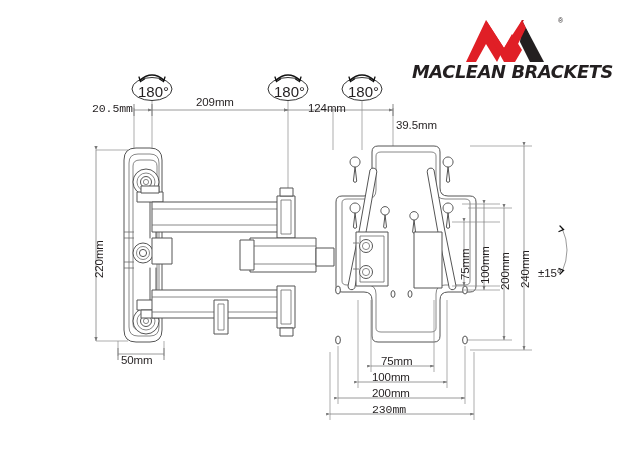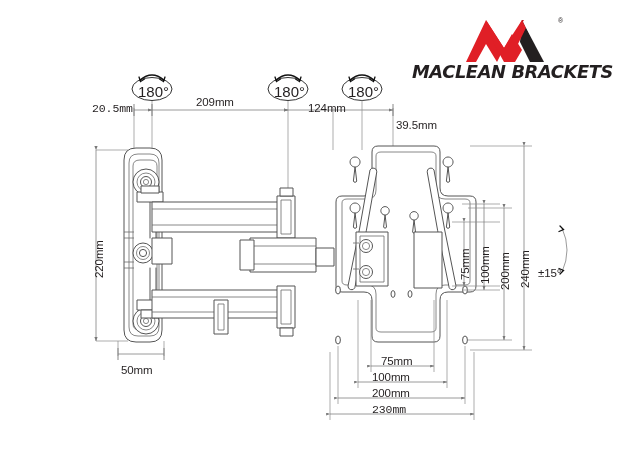--- a/index.html
+++ b/index.html
@@ -299,21 +299,21 @@
 <div class="dim" style="left:196px;top:97px;">209mm</div>
 <div class="dim" style="left:308px;top:103px;text-align:right;">124mm</div>
 <div class="dim" style="left:396px;top:104px;margin-top:16px;">39.5mm</div>
 
 <div class="rot" style="left:138px;top:84px;">180°</div>
 <div class="rot" style="left:274px;top:84px;">180°</div>
 <div class="rot" style="left:348px;top:84px;">180°</div>
 
 <div class="dim v" style="left:94px;top:278px;transform:rotate(-90deg);">220mm</div>
 
-<div class="dim" style="left:121px;top:365px;text-align:right;">50mm</div>
+<div class="dim" style="left:121px;top:355px;text-align:right;">50mm</div>
 
 <div class="dim v" style="left:460px;top:280px;transform:rotate(-90deg);">75mm</div>
 <div class="dim v" style="left:480px;top:284px;transform:rotate(-90deg);">100mm</div>
 <div class="dim v" style="left:500px;top:290px;transform:rotate(-90deg);">200mm</div>
 <div class="dim v" style="left:520px;top:288px;transform:rotate(-90deg);">240mm</div>
 
 <div class="dim" style="left:538px;top:244px;margin-top:24px;">±15°</div>
 
 <div class="dim" style="left:381px;top:356px;">75mm</div>
 <div class="dim" style="left:372px;top:372px;">100mm</div>

